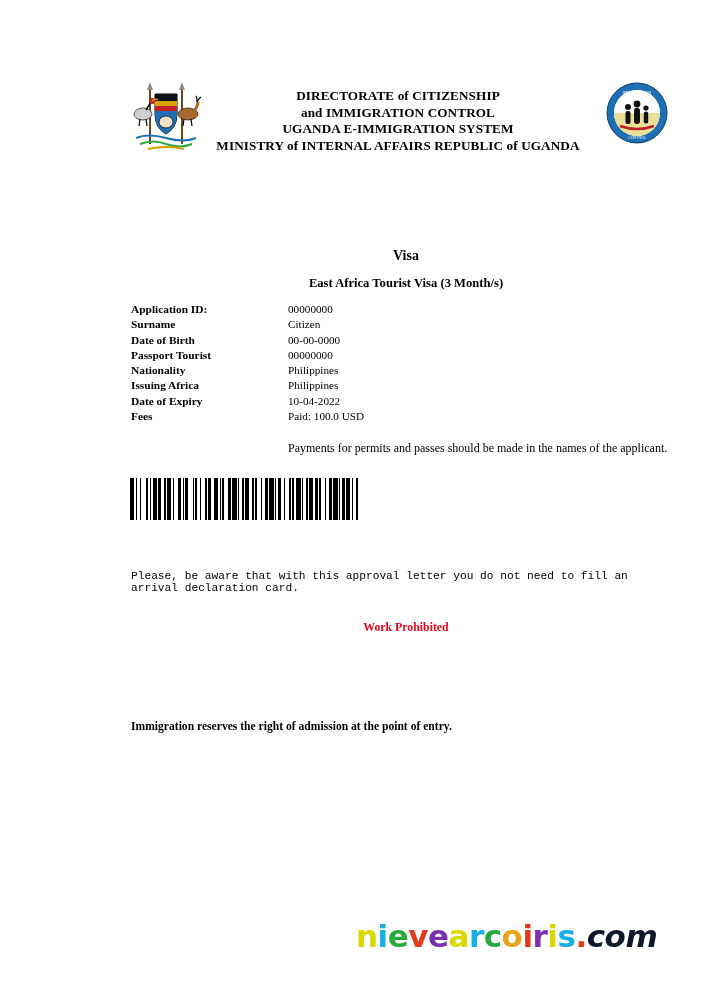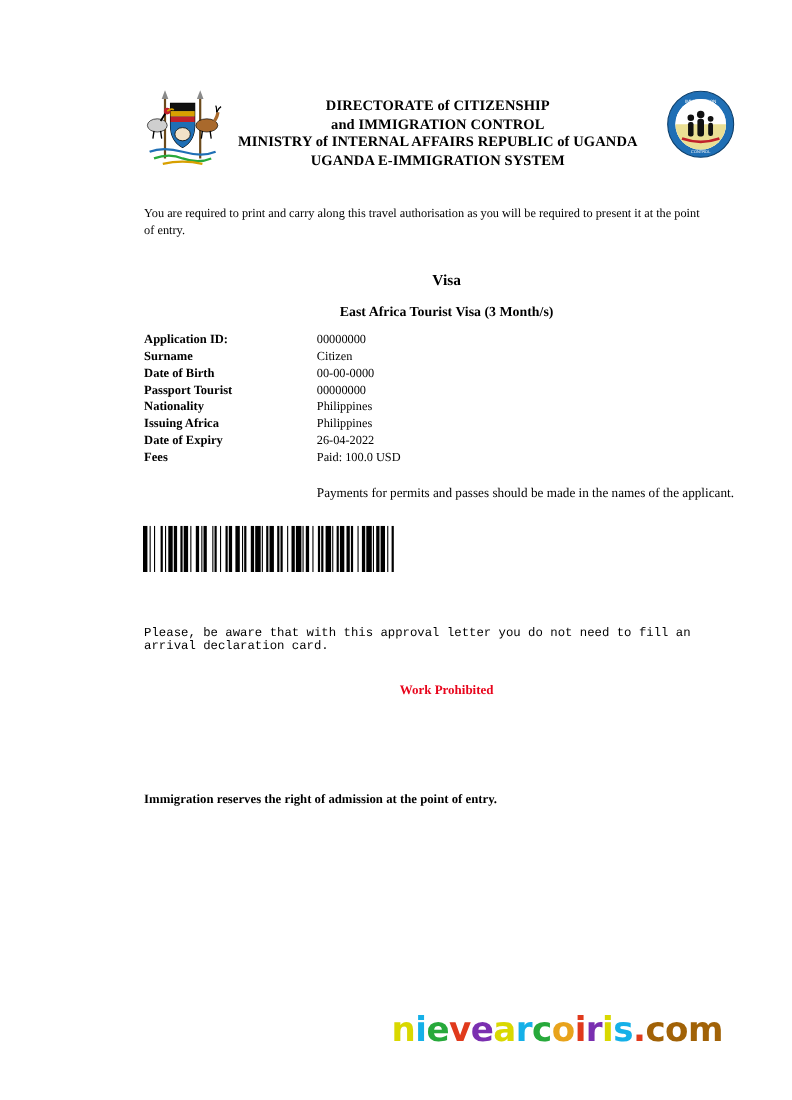--- a/index.html
+++ b/index.html
@@ -191,21 +191,21 @@
   .wm-e2 { color: #7a2fb0; }
   .wm-a { color: #d9d800; }
   .wm-r { color: #15b0e8; }
   .wm-c { color: #27a93b; }
   .wm-o { color: #e8a31c; }
   .wm-i2 { color: #e03a1c; }
   .wm-r2 { color: #7a2fb0; }
   .wm-i3 { color: #d9d800; }
   .wm-s { color: #15b0e8; }
   .wm-dot { color: #e03a1c; }
-  .wm-com { color: #a16207; }
+  .wm-com { color: #0f172a; font-style: italic; }
 </style>
 </head>
 <body>
 
 <div class="page">
 
   <div class="header">
 
     <div class="coat-arms">
       <svg width="76" height="74" viewBox="0 0 76 74" xmlns="http://www.w3.org/2000/svg">
@@ -242,22 +242,22 @@
 
         <path d="M8 60 q12 -5 30 0 q18 5 30 0" stroke="#1f6fb5" stroke-width="2" fill="none"></path>
         <path d="M12 66 q14 -5 26 0 q14 5 26 0" stroke="#27a93b" stroke-width="2" fill="none"></path>
         <path d="M20 71 q18 -4 36 0" stroke="#d8a000" stroke-width="2" fill="none"></path>
       </svg>
     </div>
 
     <div class="header-titles">
       <div>DIRECTORATE of CITIZENSHIP</div>
       <div>and IMMIGRATION CONTROL</div>
+      <div>UGANDA E-IMMIGRATION SYSTEM</div>
       <div>MINISTRY of INTERNAL AFFAIRS REPUBLIC of UGANDA</div>
-      <div>UGANDA E-IMMIGRATION SYSTEM</div>
     </div>
 
     <div class="imm-logo">
       <svg width="62" height="62" viewBox="0 0 62 62" xmlns="http://www.w3.org/2000/svg">
         <circle cx="31" cy="31" r="30" fill="#1f6fb5" stroke="#0d3f6b" stroke-width="1"></circle>
         <circle cx="31" cy="31" r="23" fill="#ffffff"></circle>
         <path d="M31 8 a23 23 0 0 1 0 46 a23 23 0 0 1 0 -46 z" fill="#ffffff"></path>
         <path d="M8 31 a23 23 0 0 0 46 0 z" fill="#d8c43c" opacity="0.55"></path>
         <g fill="#111">
           <circle cx="22" cy="25" r="3"></circle>
@@ -267,21 +267,20 @@
           <circle cx="40" cy="26" r="2.6"></circle>
           <rect x="37.8" y="29.6" width="4.4" height="12" rx="2"></rect>
         </g>
         <path d="M14 44 q17 6 34 0" stroke="#c0202a" stroke-width="2.4" fill="none"></path>
         <text x="31" y="12" font-family="Liberation Sans, sans-serif" font-size="4.3" fill="#ffffff" text-anchor="middle">IMMIGRATION</text>
         <text x="31" y="57" font-family="Liberation Sans, sans-serif" font-size="3.6" fill="#ffffff" text-anchor="middle">CONTROL</text>
       </svg>
     </div>
   </div>
 
-  <div class="notice">You are required to print and carry along this travel authorisation as you will be required to present it at the point of entry.</div>
 
   <div class="visa-heading">Visa</div>
   <div class="visa-type">East Africa Tourist Visa (3 Month/s)</div>
 
   <div class="details">
     <div class="details-row">
       <span class="details-label">Application ID:</span>
       <span class="details-value">00000000</span>
     </div>
     <div class="details-row">
@@ -299,21 +298,21 @@
     <div class="details-row">
       <span class="details-label">Nationality</span>
       <span class="details-value">Philippines</span>
     </div>
     <div class="details-row">
       <span class="details-label">Issuing Africa</span>
       <span class="details-value">Philippines</span>
     </div>
     <div class="details-row">
       <span class="details-label">Date of Expiry</span>
-      <span class="details-value">26-04-2022</span>
+      <span class="details-value">10-04-2022</span>
     </div>
     <div class="details-row">
       <span class="details-label">Fees</span>
       <span class="details-value">Paid: 100.0 USD</span>
     </div>
     <div class="fees-note">Payments for permits and passes should be made in the names of the applicant.</div>
   </div>
 
   <div class="barcode" id="barcode">
       <span style="width: 4.26994px; background: rgb(0, 0, 0);"></span>

